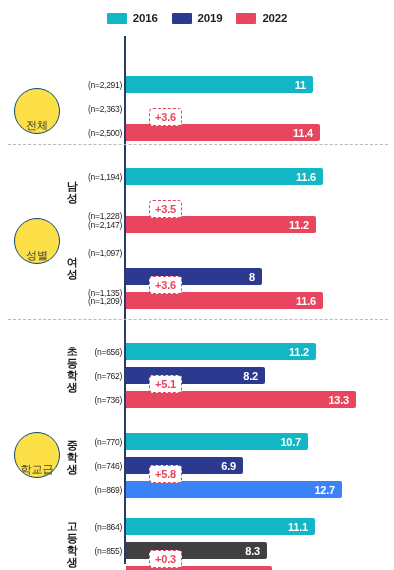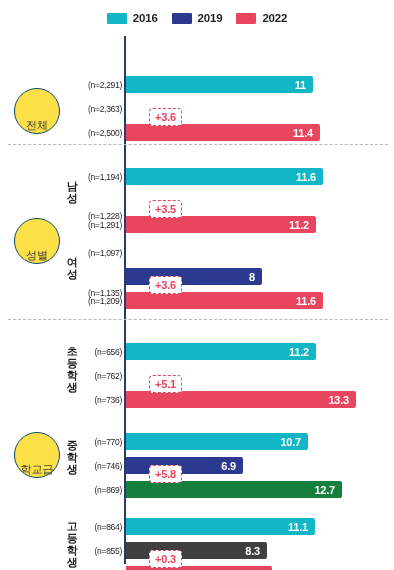--- a/index.html
+++ b/index.html
@@ -152,21 +152,21 @@
     <div class="bar" style="top:64px;width:194px;background:#e8455f;">
       <span class="val">11.4</span>
     </div>
     <div class="delta" style="left:149px;top:48px;">+3.6</div>
   </div>
 
   <div class="group" style="top:120px;height:84px;">
     <div class="sub-label" style="top:28px;">남<br>성</div>
     <div class="n-label" style="top:20px;">(n=1,194)</div>
     <div class="n-label" style="top:28px;margin-top:31px;">(n=1,228)</div>
-    <div class="n-label" style="top:68px;">(n=1,291)</div>
+    <div class="n-label" style="top:68px;">(n=2,147)</div>
 
     <div class="bar" style="top:16px;width:197px;background:#13b6c4;">
       <span class="val">11.6</span>
     </div>
     <div class="bar" style="top:64px;width:190px;background:#e8455f;">
       <span class="val">11.2</span>
     </div>
     <div class="delta" style="left:149px;top:48px;">+3.5</div>
   </div>
 
@@ -187,39 +187,42 @@
 
   <div class="group" style="top:295px;height:84px;">
     <div class="sub-label" style="top:18px;">초<br>등<br>학<br>생</div>
     <div class="n-label" style="top:20px;">(n=656)</div>
     <div class="n-label" style="top:44px;">(n=762)</div>
     <div class="n-label" style="top:68px;">(n=736)</div>
 
     <div class="bar" style="top:16px;width:190px;background:#13b6c4;">
       <span class="val">11.2</span>
     </div>
+    <div class="bar" style="top:40px;width:139px;background:#2b3a8f;">
+      <span class="val">8.2</span>
+    </div>
     <div class="bar" style="top:64px;width:230px;background:#e8455f;">
       <span class="val">13.3</span>
     </div>
     <div class="delta" style="left:149px;top:48px;">+5.1</div>
   </div>
 
   <div class="group" style="top:385px;height:84px;">
     <div class="sub-label" style="top:22px;">중<br>학<br>생</div>
     <div class="n-label" style="top:20px;">(n=770)</div>
     <div class="n-label" style="top:44px;">(n=746)</div>
     <div class="n-label" style="top:68px;">(n=869)</div>
 
     <div class="bar" style="top:16px;width:182px;background:#13b6c4;">
       <span class="val">10.7</span>
     </div>
     <div class="bar" style="top:40px;width:117px;background:#2b3a8f;">
       <span class="val">6.9</span>
     </div>
-    <div class="bar" style="top:64px;width:216px;background:#15803d;">
+    <div class="bar" style="top:64px;width:216px;background:#3b82f6;">
       <span class="val">12.7</span>
     </div>
     <div class="delta" style="left:149px;top:48px;">+5.8</div>
   </div>
 
   <div class="group" style="top:470px;height:84px;">
     <div class="sub-label" style="top:18px;">고<br>등<br>학<br>생</div>
     <div class="n-label" style="top:20px;">(n=864)</div>
     <div class="n-label" style="top:44px;">(n=855)</div>
 

